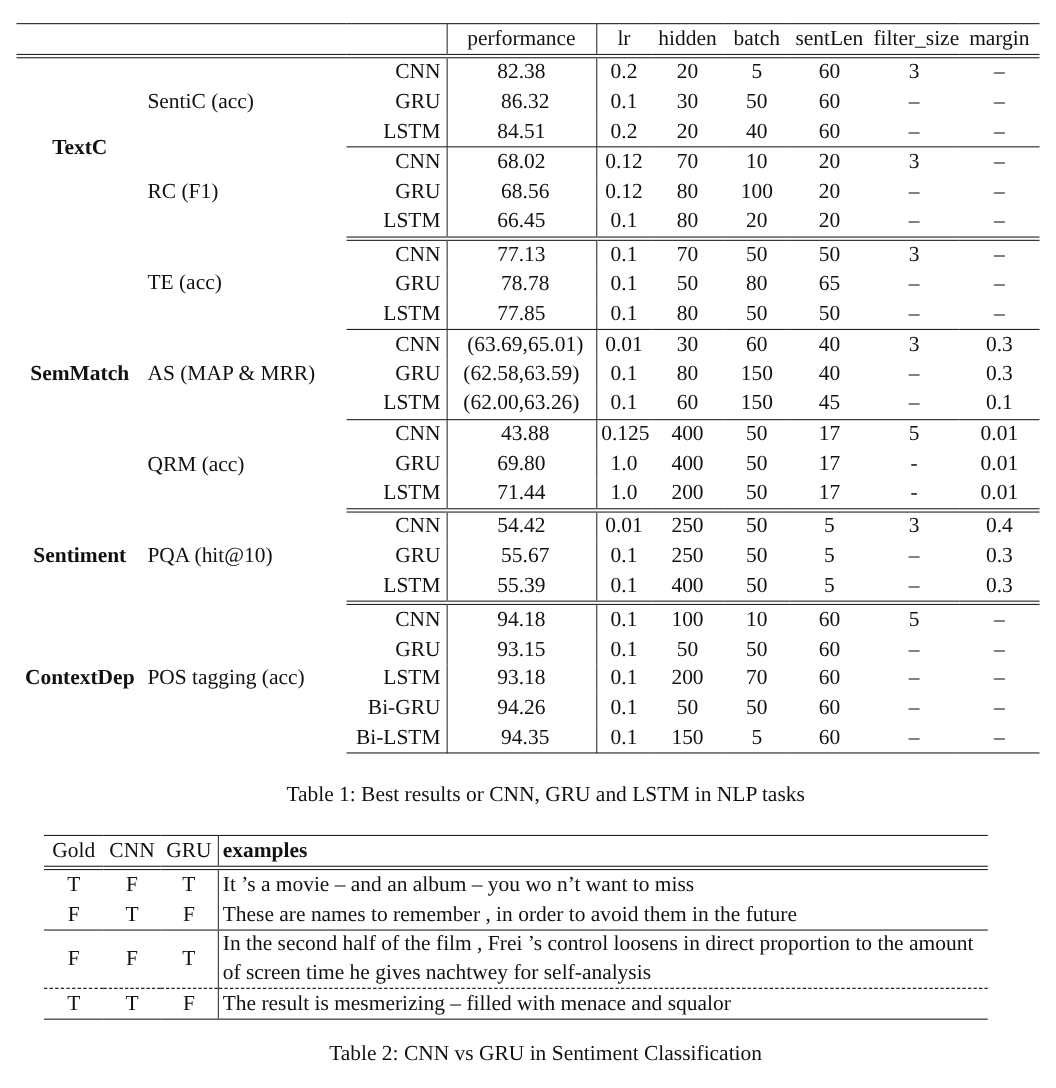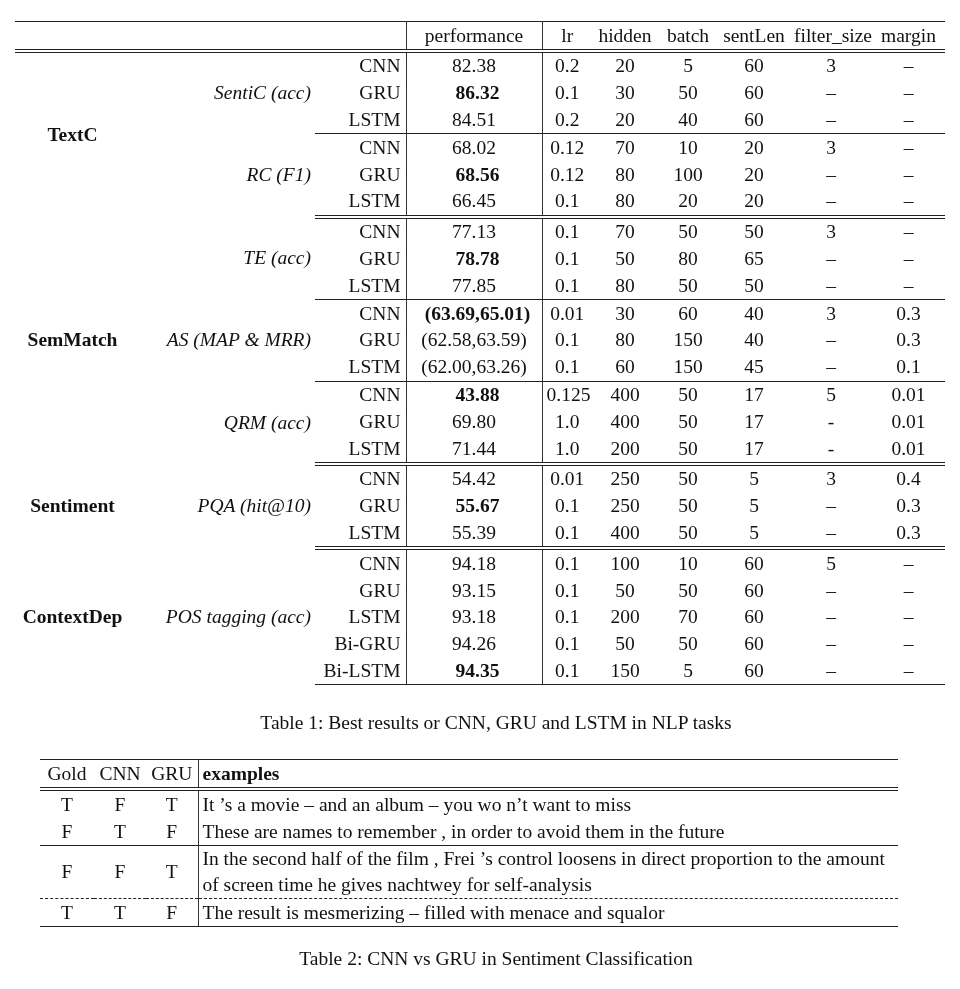--- a/index.html
+++ b/index.html
@@ -15,22 +15,22 @@
   #t1 td, #t1 th {
     padding: 0 4px; height: 26.8px; line-height: 26px; font-weight: normal;
     white-space: nowrap; vertical-align: middle;
   }
   #t1 thead tr th { border-top: 1.5px solid #222; height: 27px; }
   #t1 thead tr.hdr th { border-bottom: 4px double #222; margin-left: 32px; }
   #t1 .model { text-align: right; border-right: 1.3px solid #333; padding-right: 5px; }
   #t1 .perf { text-align: center; border-right: 1.3px solid #333; }
   #t1 .num { text-align: center; }
   #t1 .grp { text-align: center; font-weight: bold; }
-  #t1 .task { text-align: right; font-style: italic; }
-  #t1 .bold { font-weight: bold; padding-left: 11px; }
+  #t1 .task { text-align: left; }
+  #t1 .bold { font-weight: normal; padding-left: 11px; }
   #t1 tr.section-end td { border-bottom: 4px double #222; }
   #t1 tr.task-end td.sub { border-bottom: 1.3px solid #222; }
   #t1 tr.last td { border-bottom: 1.5px solid #222; }
 
   .caption { position: absolute; left: 16px; width: 960px; text-align: center; font-size: 19.5px; }
   #cap1 { top: 712px; }
   #cap2 { top: 948px; }
 
   #t2 {
     position: absolute; left: 40px; top: 759px; width: 858px;

